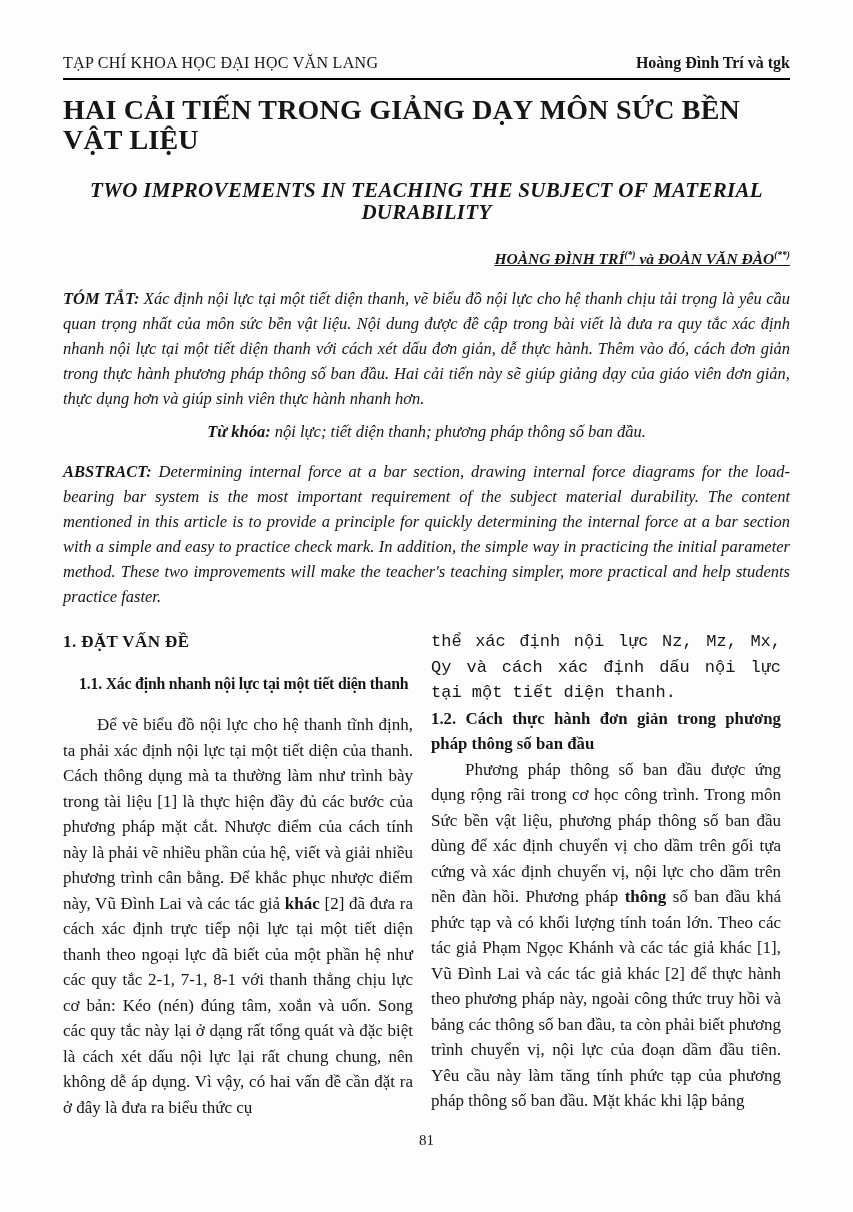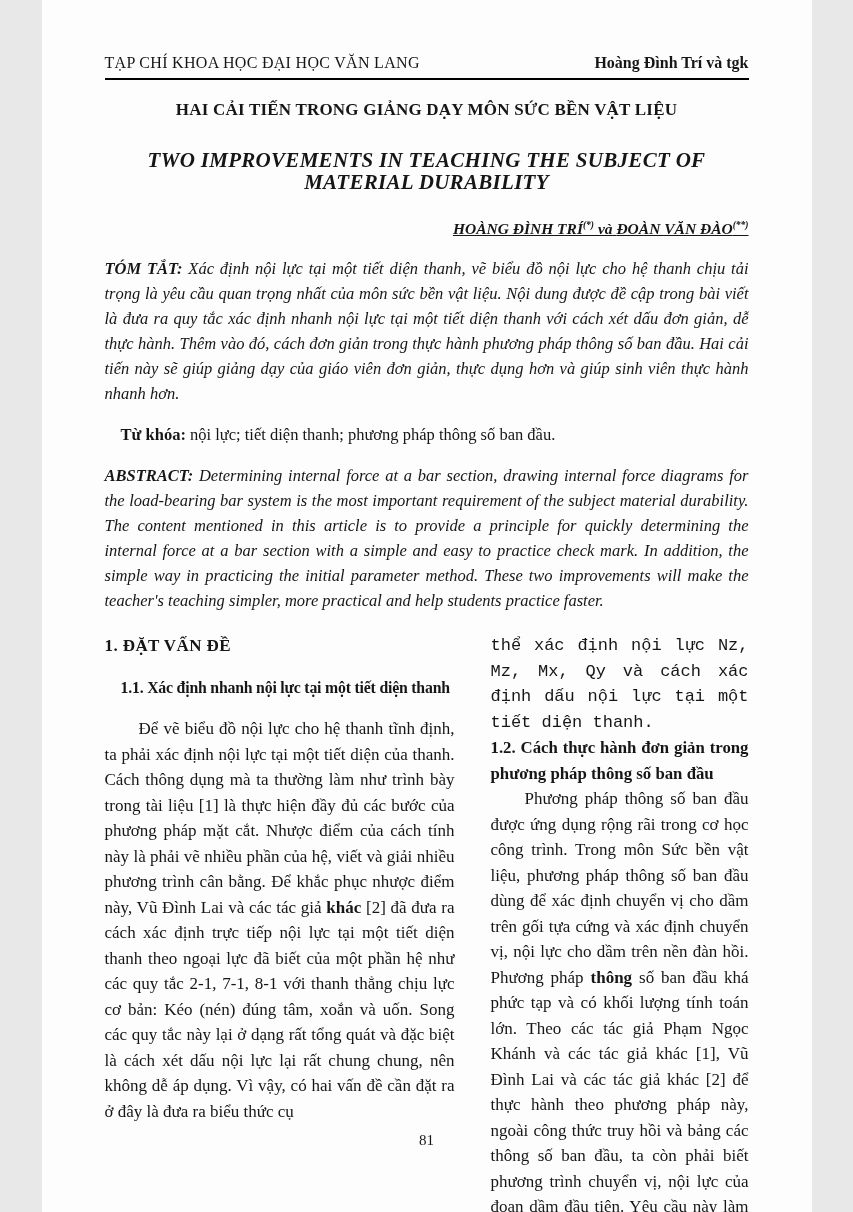--- a/index.html
+++ b/index.html
@@ -1,17 +1,17 @@
 <!DOCTYPE html>
 <html><head>
 <meta charset="utf-8">
 <style>
   html, body { margin: 0; padding: 0; background: #e8e8e8; }
   .page {
-    width: 770px; height: 1212px;
+    width: 853px; height: 1212px;
     margin: 0 auto;
     background: #fdfdfd;
     color: #161616;
     font-family: "Liberation Serif", "DejaVu Serif", serif;
     position: relative;
     box-sizing: border-box;
     padding: 0 63px;
     overflow: hidden;
   }
   .running-header {
@@ -20,22 +20,21 @@
     font-size: 16px; line-height: 21px;
   }
   .journal-name { letter-spacing: 0.3px; }
   .running-authors { font-weight: bold; text-align: right; }
   .header-rule {
     border: 0; border-top: 2.5px solid #000;
     margin: 5px 0 0 0;
   }
   .title-vi {
     margin: 15px 0 0 0;
-    text-align: center;
-    font-size: 17px; font-weight: bold; line-height: 30px;
+    font-size: 28px; font-weight: bold; line-height: 30px;
     letter-spacing: 0.2px;
   }
   .title-en {
     margin: 24px 0 0 0;
     text-align: center;
     font-size: 21px; font-style: italic; line-height: 22px;
     letter-spacing: 0.3px;
   }
   .authors-line {
     margin: 22px 0 0 0;
@@ -44,27 +43,27 @@
   }
   .authors-line sup { font-size: 9.5px; }
   .abstract-block {
     margin: 17px 0 0 0;
     font-size: 16.5px; font-style: italic;
     line-height: 25px;
     text-align: justify;
   }
   .abstract-block .lead-label { font-weight: bold; }
   .kw-line {
-    margin: 16px;
-    font-size: 16.5px; line-height: 25px;
+    margin: 8px;
+    font-size: 16.5px; font-style: italic; line-height: 25px; text-align: center;
   }
   .kw-line .lead-label { font-weight: bold; }
   .abstract-en { margin-top: 15px; }
   .columns {
-    display: flex; gap: 36px;
+    display: flex; gap: 18px;
     margin-top: 20px;
     font-size: 17px; line-height: 25.5px;
   }
   .col { width: 350px; text-align: justify; }
   .sec-h1 {
     margin: 0; font-size: 17px; font-weight: bold; line-height: 25.5px;
     letter-spacing: 0.4px;
   }
   .sec-h2 {
     margin: 16px; font-size: 15.8px; font-weight: bold; line-height: 25.5px;

